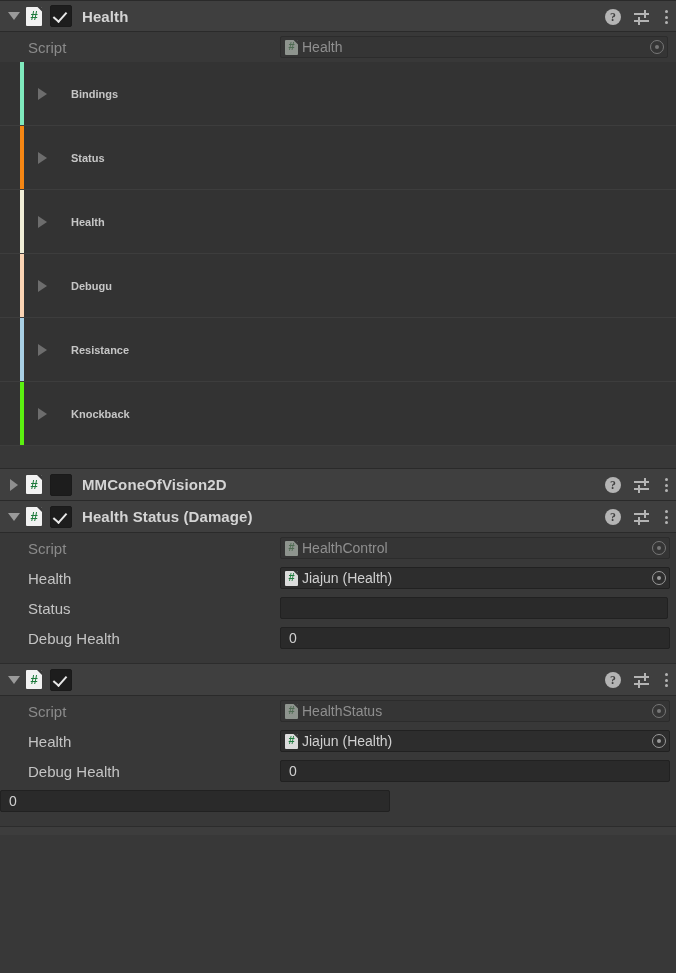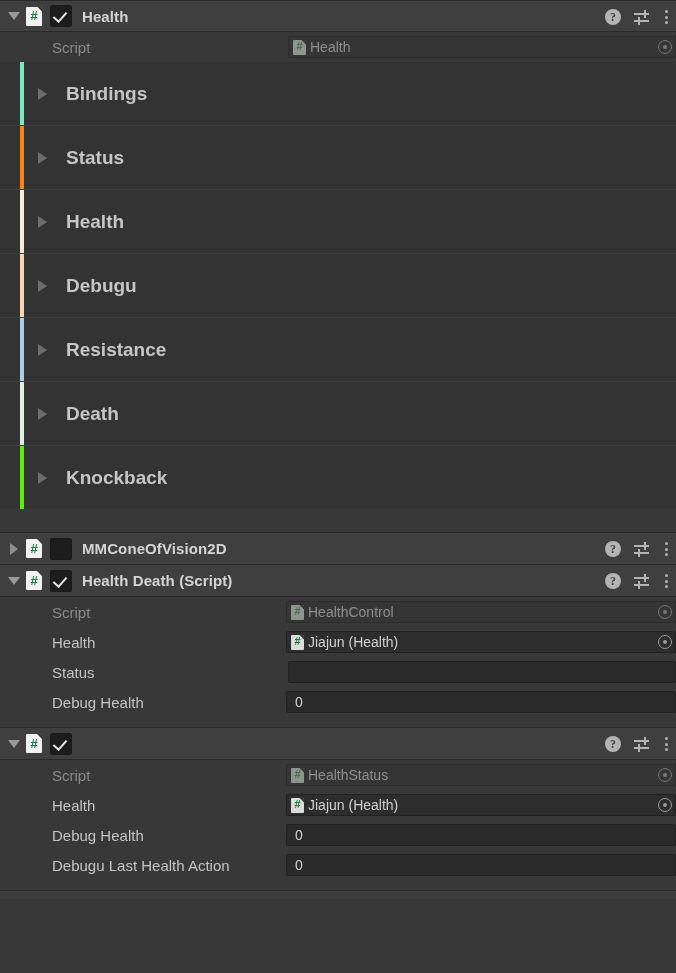--- a/index.html
+++ b/index.html
@@ -170,21 +170,20 @@
     display: block;
   }
 
   
   .prop-row {
     height: 30px;
     display: flex;
     align-items: center;
     background: #383838;
     position: relative;
-    margin-left: 24px;
   }
   .prop-label {
     width: 280px;
     padding-left: 28px;
     box-sizing: border-box;
     font-size: 15px;
     color: #c4c4c4;
     white-space: nowrap;
     overflow: hidden;
   }
@@ -253,22 +252,22 @@
   }
   .group-arrow {
     margin-left: 38px;
     width: 0; height: 0;
     border-top: 6px solid transparent;
     border-bottom: 6px solid transparent;
     border-left: 9px solid #6d6d6d;
     flex: none;
   }
   .group-label {
-    margin-left: 19px;
-    font-size: 19px;
+    margin-left: 24px;
+    font-size: 11px;
     font-weight: bold;
     color: #c6c6c6;
     white-space: nowrap;
   }
 
   .section-gap {
     height: 22px;
     background: #383838;
     border-bottom: 1px solid #2a2a2a;
   }
@@ -338,25 +337,20 @@
     <span class="group-bar" style="background:#fbd4b4"></span>
     <span class="group-arrow"></span>
     <span class="group-label">Debugu</span>
   </div>
   <div class="group">
     <span class="group-bar" style="background:#a8cfe4"></span>
     <span class="group-arrow"></span>
     <span class="group-label">Resistance</span>
   </div>
   <div class="group">
-    <span class="group-bar" style="background:#e3efe0"></span>
-    <span class="group-arrow"></span>
-    <span class="group-label">Death</span>
-  </div>
-  <div class="group">
     <span class="group-bar" style="background:#5bf010"></span>
     <span class="group-arrow"></span>
     <span class="group-label">Knockback</span>
   </div>
 </div>
 
 <div class="section-gap"></div>
 
 <div class="comp-header">
   <span class="foldout-arrow">
@@ -384,21 +378,21 @@
 </div>
 
 <div class="comp-header">
   <span class="foldout-arrow">
     <span class="arrow-open"></span>
   </span>
   <span class="cs-icon">
     <span class="hash">#</span>
   </span>
   <span class="enable-box checked"></span>
-  <span class="comp-title">Health Death (Script)</span>
+  <span class="comp-title">Health Status (Damage)</span>
   <span class="header-tools">
     <span class="icon-help">?</span>
     <span class="icon-preset">
         <i class="l1"></i>
         <i class="l2"></i>
         <i class="h1"></i>
         <i class="h2"></i>
       </span>
     <span class="icon-kebab">
         <span></span>
@@ -493,20 +487,19 @@
 </div>
 
 <div class="prop-row">
   <span class="prop-label">Debug Health</span>
   <span class="field" style="width:390px">
     <span class="field-text">0</span>
   </span>
 </div>
 
 <div class="prop-row">
-  <span class="prop-label">Debugu Last Health Action</span>
   <span class="field" style="width:390px">
     <span class="field-text">0</span>
   </span>
 </div>
 
 <div class="bottom-pad"></div>
 <div class="tail"></div>
 
 </body></html>

